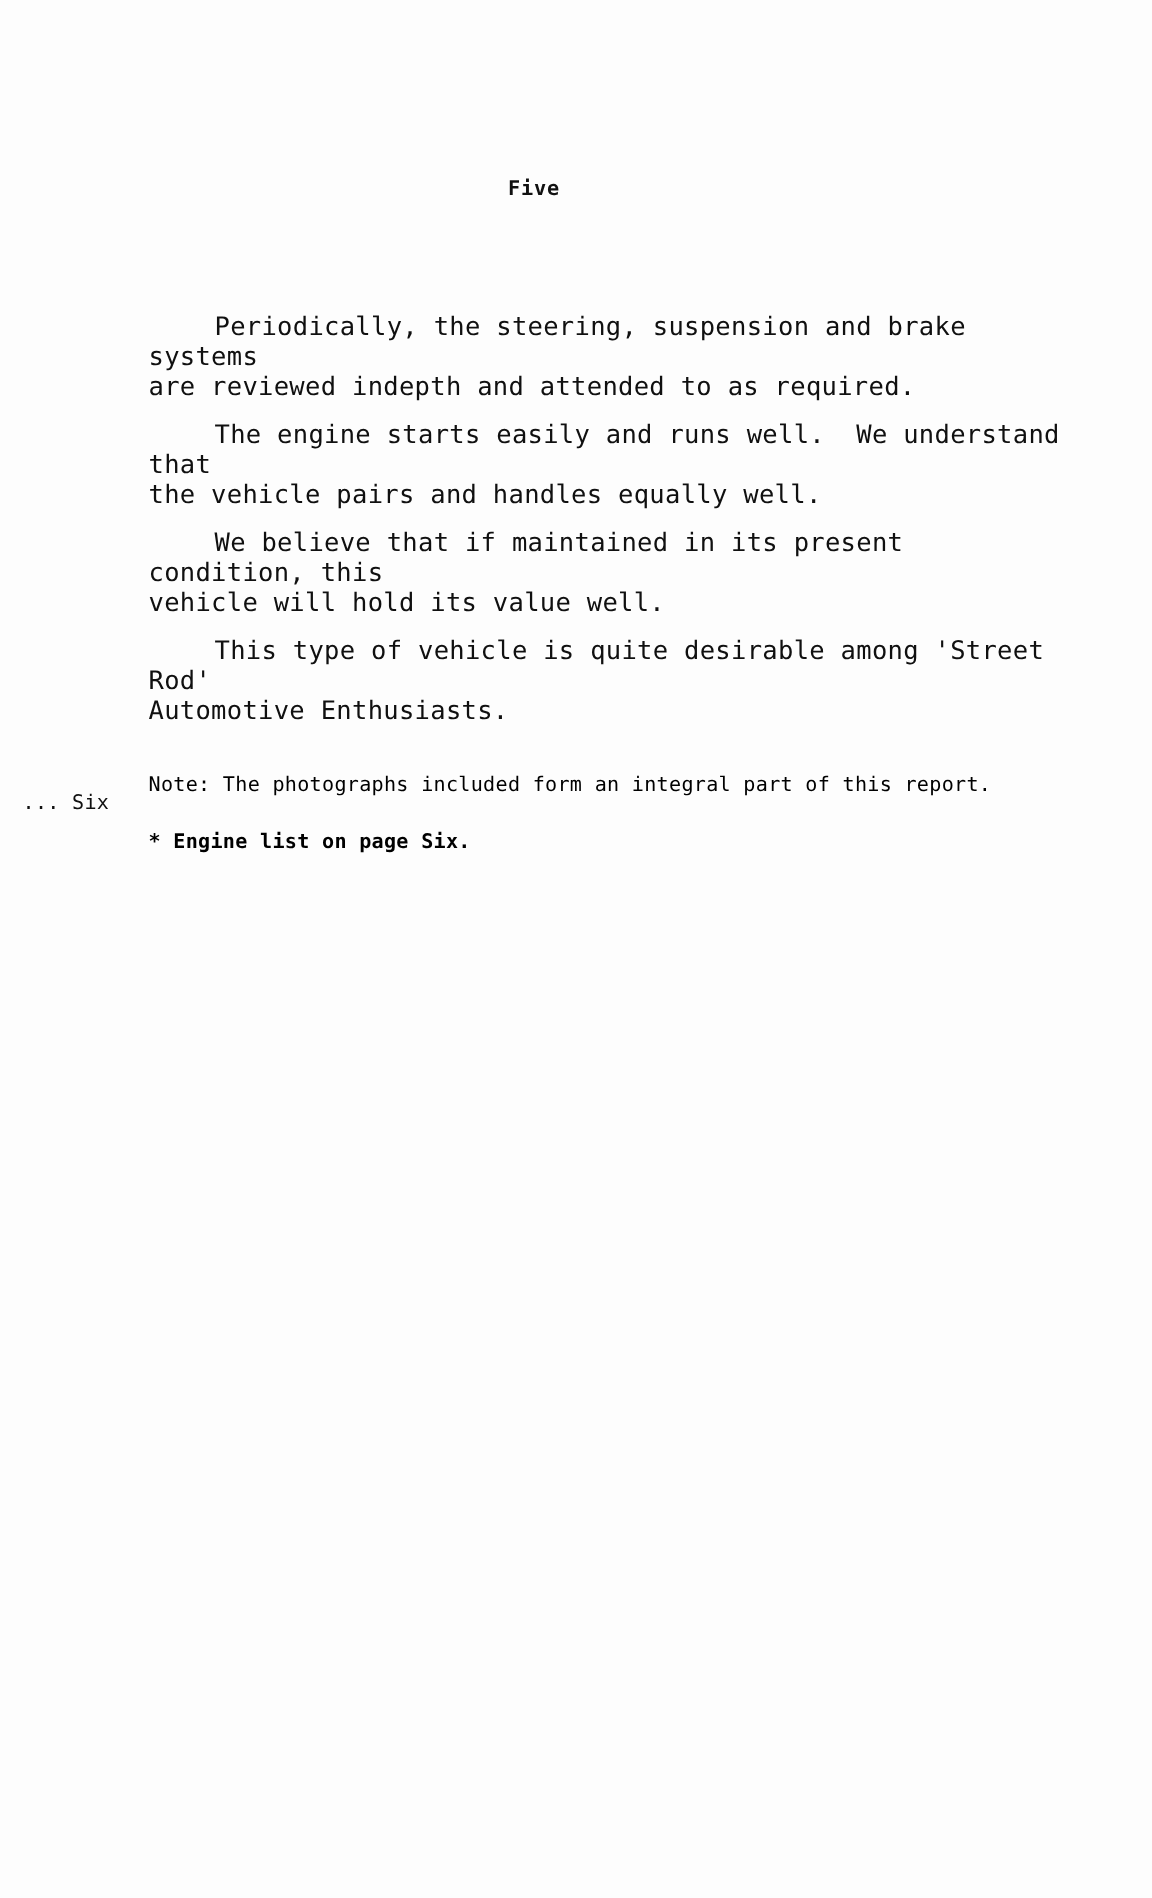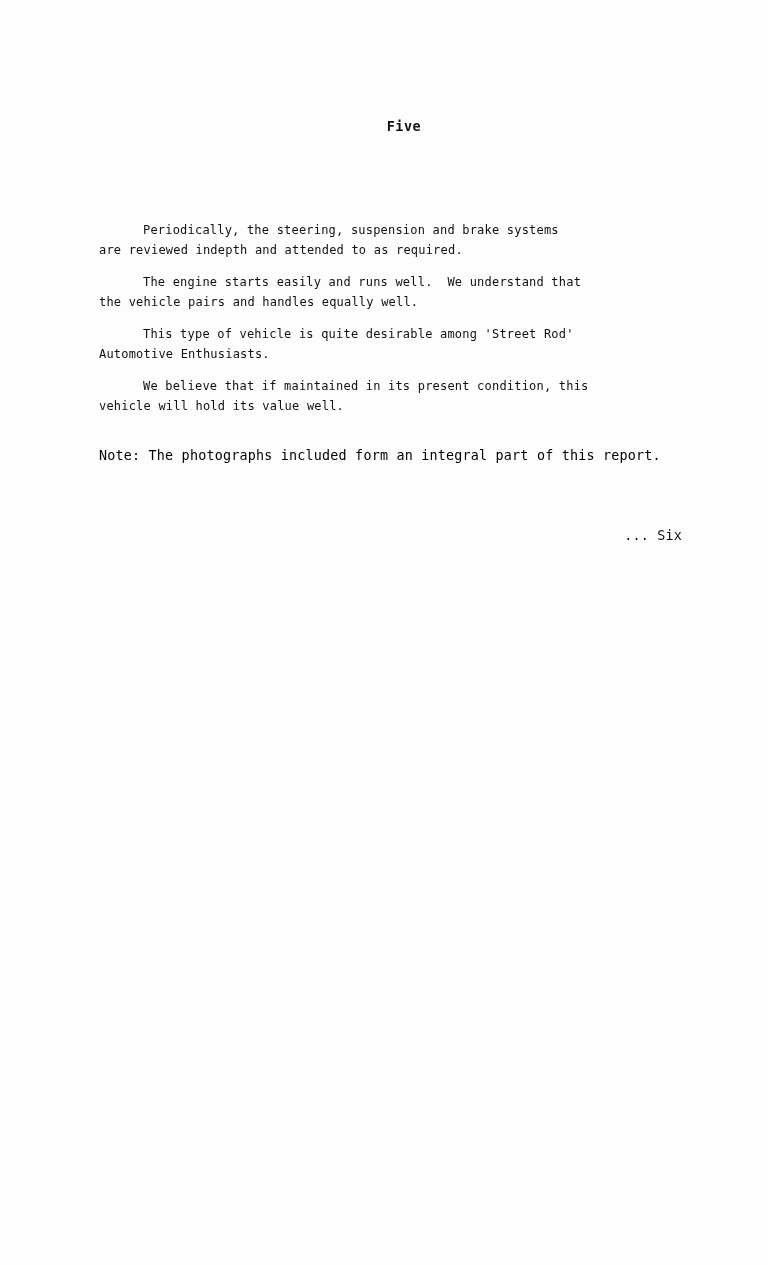--- a/index.html
+++ b/index.html
@@ -23,31 +23,30 @@
   .page-header {
     position: absolute;
     top: 118px;
     left: 0;
     width: 712px;
     text-align: center;
     font-size: 13.5px;
     letter-spacing: 0.5px;
     font-weight: 700;
     color: #111;
-    padding-left: 48px;
   }
   .body-block {
     position: absolute;
     left: 99px;
     top: 208px;
     width: 616px;
   }
   p.para {
-    margin: 12px 0 12px 0;
-    font-size: 12px;
+    margin: 0 0 12px 0;
+    font-size: 17px;
     line-height: 20px;
     letter-spacing: 0.2px;
     white-space: pre-wrap;
     color: #101010;
   }
   p.para:last-child { margin-bottom: 0; }
   .indent { display: inline-block; width: 44px; }
   .note {
     margin: 30px 0 0 0;
     font-size: 13.4px;
@@ -60,43 +59,44 @@
     margin: 18px 0 0 0;
     font-size: 13.4px;
     line-height: 20px;
     letter-spacing: 0.2px;
     font-weight: 700;
     color: #000;
   }
   .continuation {
     position: absolute;
     top: 528px;
-    left: 4px;
+    left: 15px;
     width: 678px;
-    text-align: right;
+    text-align: left;
     font-size: 13.4px;
     letter-spacing: 0.2px;
     color: #111;
   }
 </style>
 </head>
 <body>
 
 <div class="page">
 
   <div class="page-header">Five</div>
 
   <div class="body-block">
     <p class="para"><span class="indent"></span><span>Periodically, the steering, suspension and brake systems
 are reviewed indepth and attended to as required.</span></p>
     <p class="para"><span class="indent"></span><span>The engine starts easily and runs well.  We understand that
 the vehicle pairs and handles equally well.</span></p>
+    <p class="para"><span class="indent"></span><span>We believe that if maintained in its present condition, this
+vehicle will hold its value well.</span></p>
     <p class="para"><span class="indent"></span><span>This type of vehicle is quite desirable among 'Street Rod'
 Automotive Enthusiasts.</span></p>
-    <p class="para"><span class="indent"></span><span>We believe that if maintained in its present condition, this
-vehicle will hold its value well.</span></p>
 
     <p class="note">Note: The photographs included form an integral part of this report.</p>
+    <p class="engine-note">* Engine list on page Six.</p>
   </div>
 
   <div class="continuation">... Six</div>
 
 </div>
 
 </body></html>

